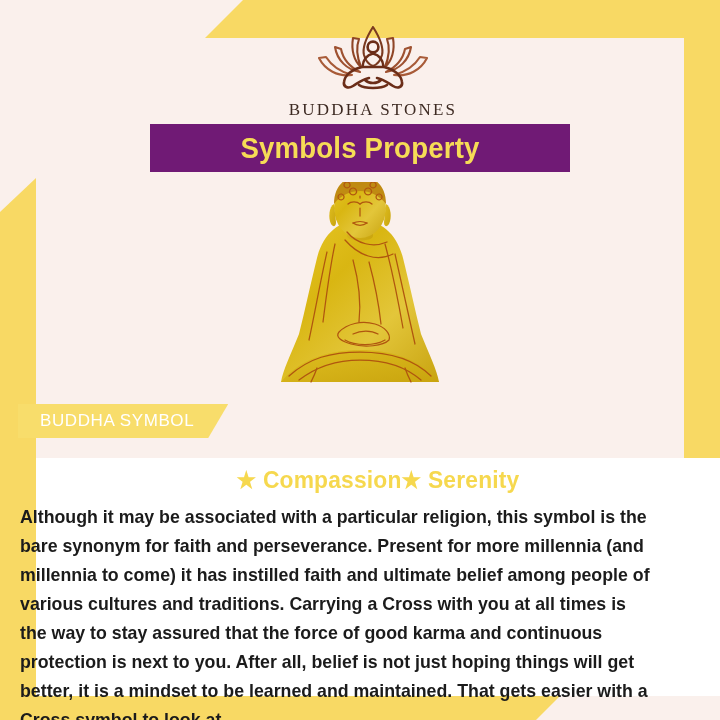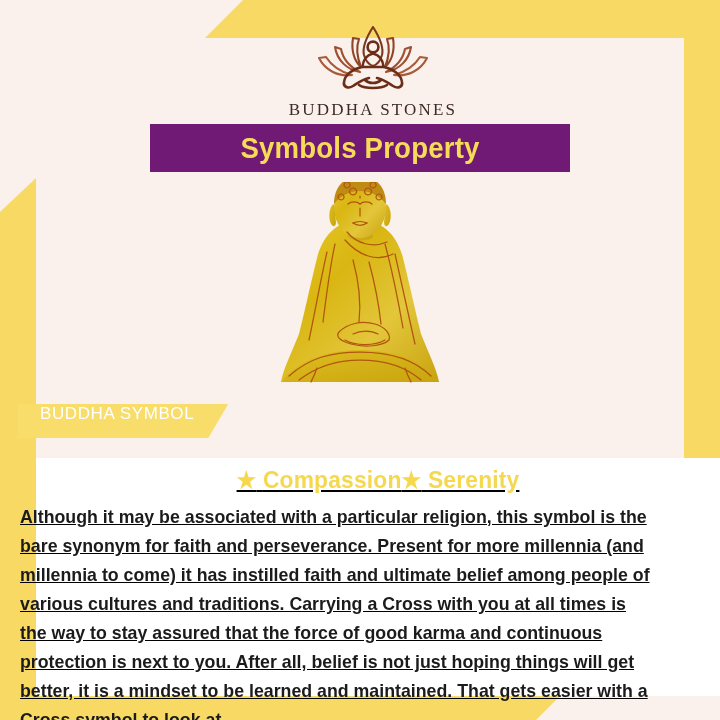--- a/index.html
+++ b/index.html
@@ -123,39 +123,38 @@
 
   
   .ribbon {
     position: absolute;
     left: 18px;
     top: 404px;
     height: 34px;
     padding: 0 34px 0 22px;
     background: #F8DD6B;
     display: flex;
-    align-items: flex-start;
+    align-items: center;
     clip-path: polygon(0 0, 100% 0, calc(100% - 20px) 100%, 0 100%);
   }
   .ribbon-text {
     font-size: 17px;
     color: #FFFFFF;
     letter-spacing: 0.6px;
     font-weight: 400;
   }
 
   
   .panel {
     position: absolute;
     left: 36px;
     top: 458px;
     width: 684px;
     height: 238px;
     background: #FFFFFF;
-    text-decoration: underline;
   }
 
   .subtitle {
     margin: 0;
     padding-top: 8px;
     text-align: center;
     font-family: "Liberation Sans Narrow", "Liberation Sans", sans-serif;
     font-size: 24px;
     font-weight: 700;
     color: #F6D84E;

